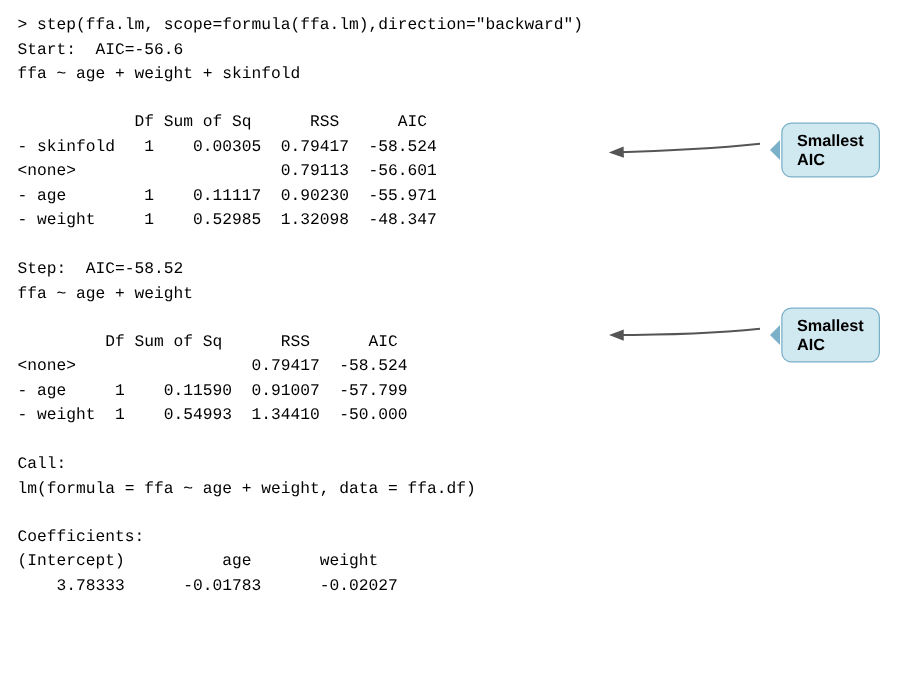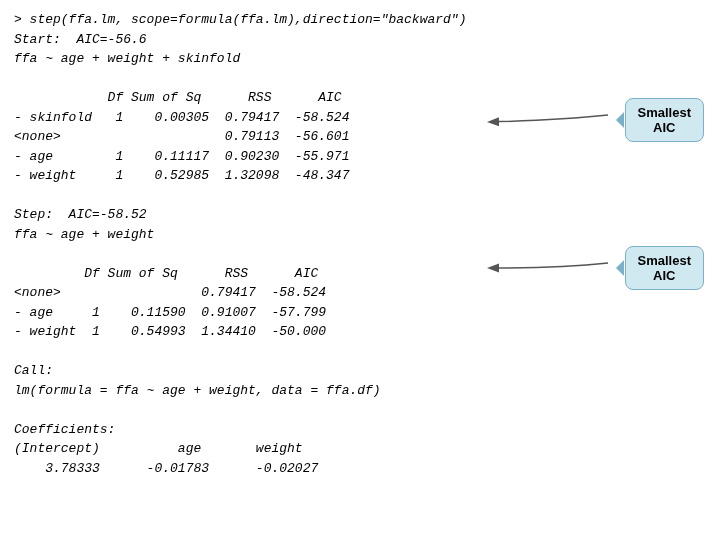--- a/index.html
+++ b/index.html
@@ -10,29 +10,27 @@
       color: #000;
       width: 720px;
       height: 540px;
       overflow: hidden;
       position: relative;
       padding: 10px 14px;
     }
     .console-output {
       line-height: 1.5;
       white-space: pre;
-      font-style: italic;
     }
     .tooltip-box {
       position: absolute;
       background: #d0e8f0;
       border: 1px solid #7ab0c8;
       border-radius: 8px;
       padding: 6px 12px;
-      text-align: center;
       font-family: Arial, sans-serif;
       font-size: 13px;
       font-weight: bold;
       color: #000;
       white-space: nowrap;
     }
     .tooltip-box::before {
       content: '';
       position: absolute;
       left: -18px;

